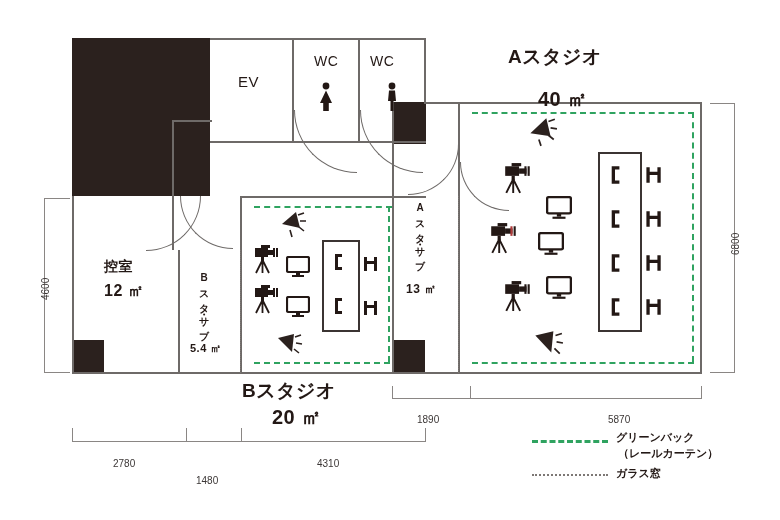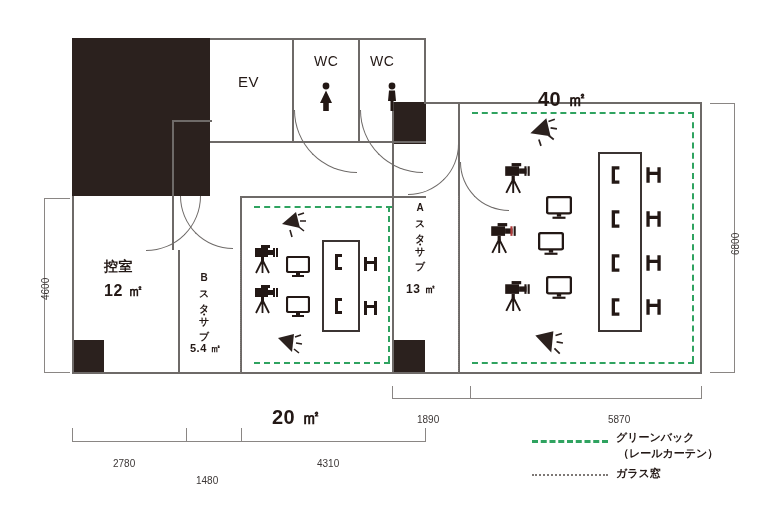--- a/index.html
+++ b/index.html
@@ -257,22 +257,24 @@
 
   <div class="lbl lbl-room" style="left:104px;top:258px;font-size:14px;">控室</div>
   <div class="lbl lbl-room" style="left:104px;top:281px;font-size:16px;">12 ㎡</div>
 
   <div class="vtext" style="left:198px;top:272px;">Bスタ・サブ</div>
   <div class="lbl" style="left:190px;top:341px;font-size:11px;">5.4 ㎡</div>
 
   <div class="vtext" style="left:414px;top:202px;">Aスタ・サブ</div>
   <div class="lbl" style="left:406px;top:281px;font-size:12px;">13 ㎡</div>
 
+  <div class="lbl lbl-big1" style="left:508px;top:44px;">Aスタジオ</div>
   <div class="lbl lbl-big2" style="left:538px;top:70px;margin-top:16px;">40 ㎡</div>
 
+  <div class="lbl lbl-big1" style="left:242px;top:378px;">Bスタジオ</div>
   <div class="lbl lbl-big2" style="left:272px;top:404px;">20 ㎡</div>
 
   <div class="dimline" style="left:44px;top:198px;width:1px;height:175px;"></div>
   <div class="dimline" style="left:44px;top:198px;width:26px;height:1px;"></div>
   <div class="dimline" style="left:44px;top:372px;width:26px;height:1px;"></div>
   <div class="dimtxt-v" style="left:40px;top:300px;">4600</div>
 
   <div class="dimline" style="left:734px;top:103px;width:1px;height:270px;"></div>
   <div class="dimline" style="left:710px;top:103px;width:25px;height:1px;"></div>
   <div class="dimline" style="left:710px;top:372px;width:25px;height:1px;"></div>

